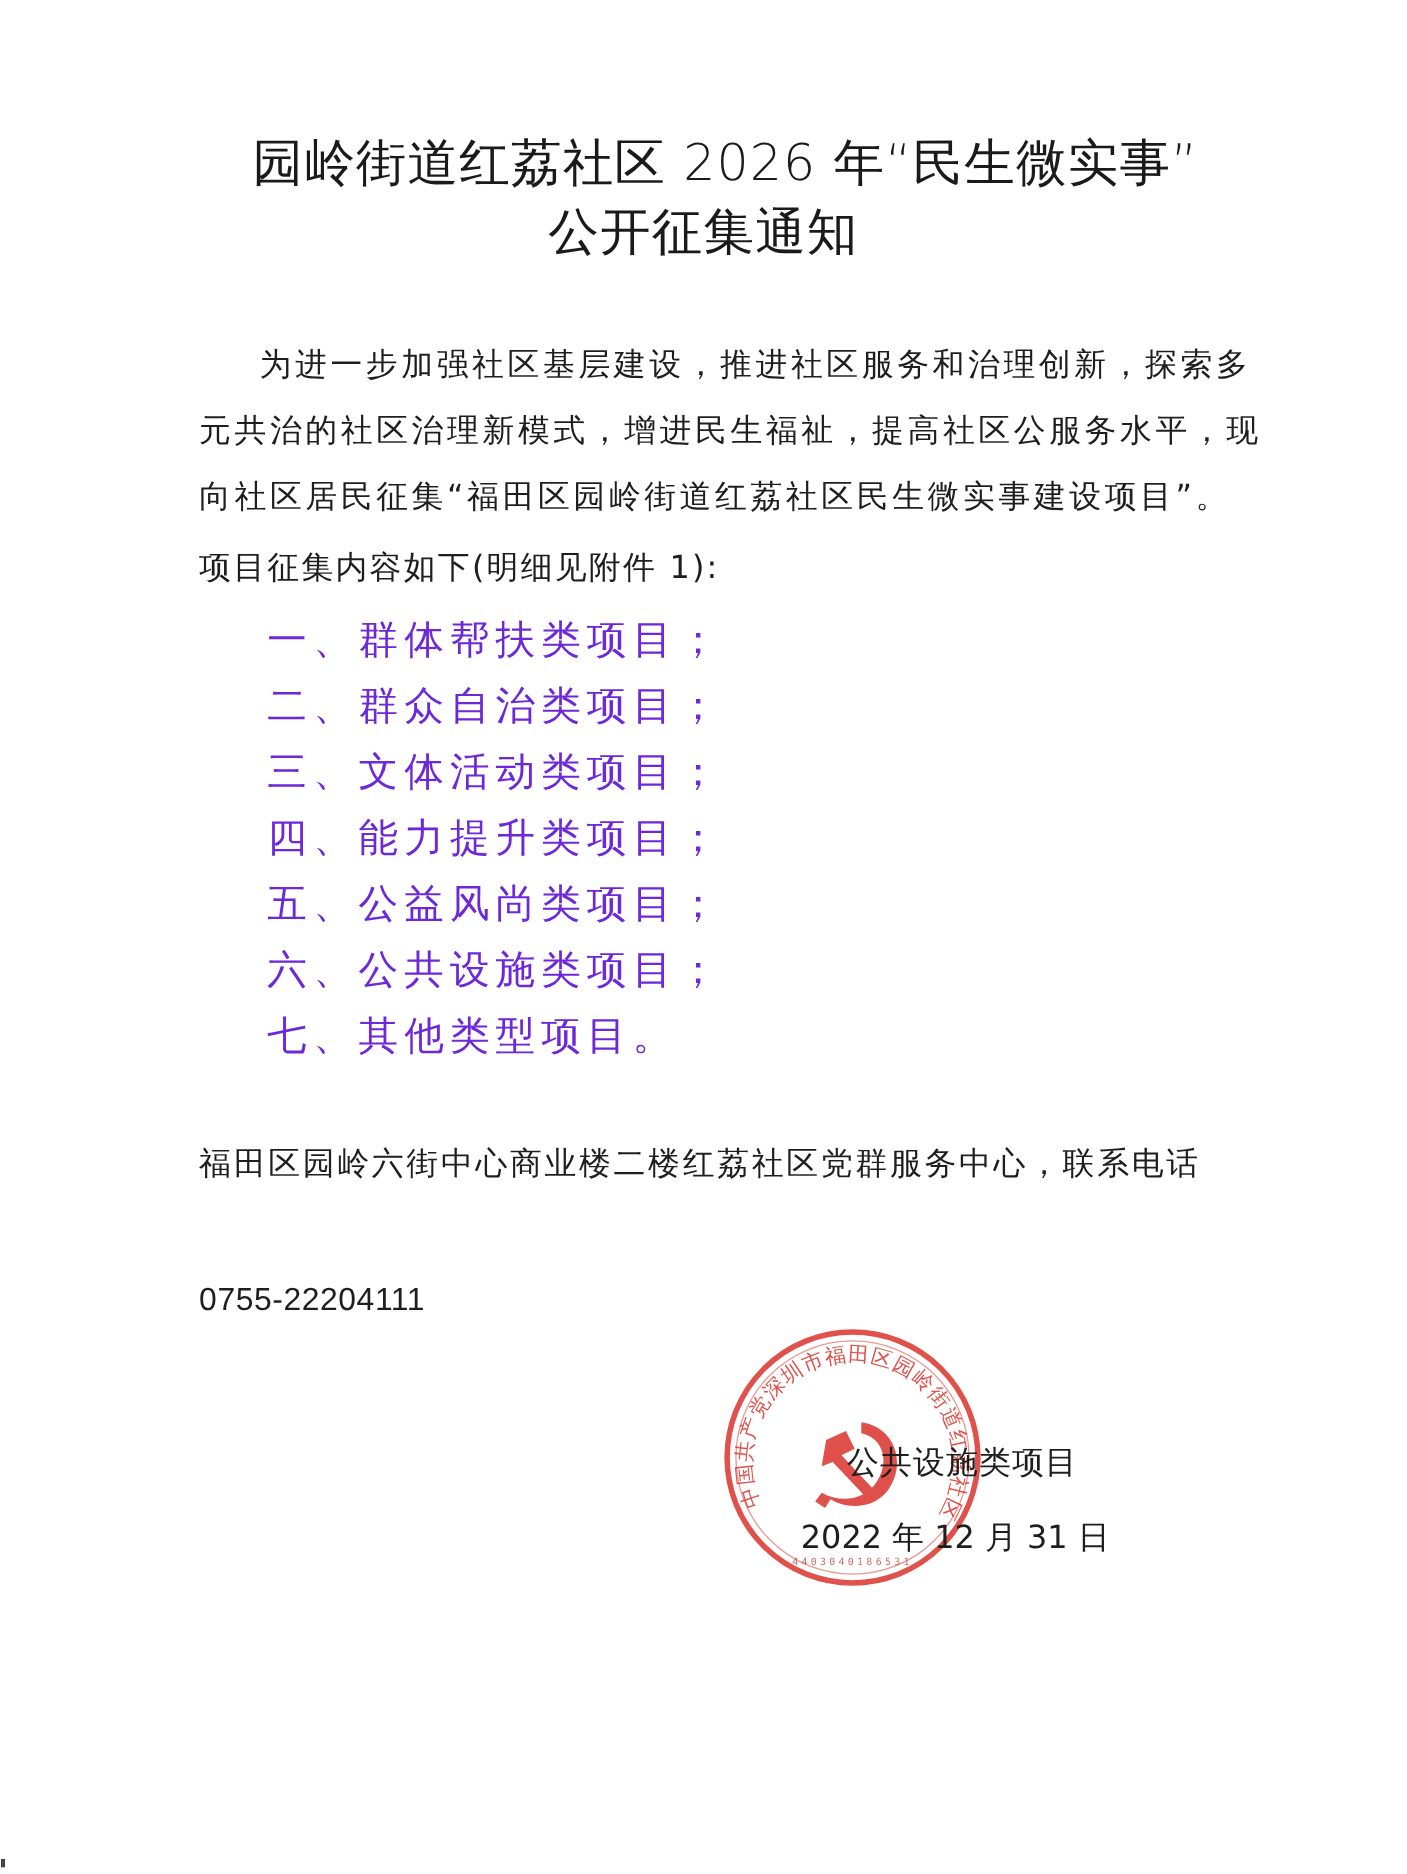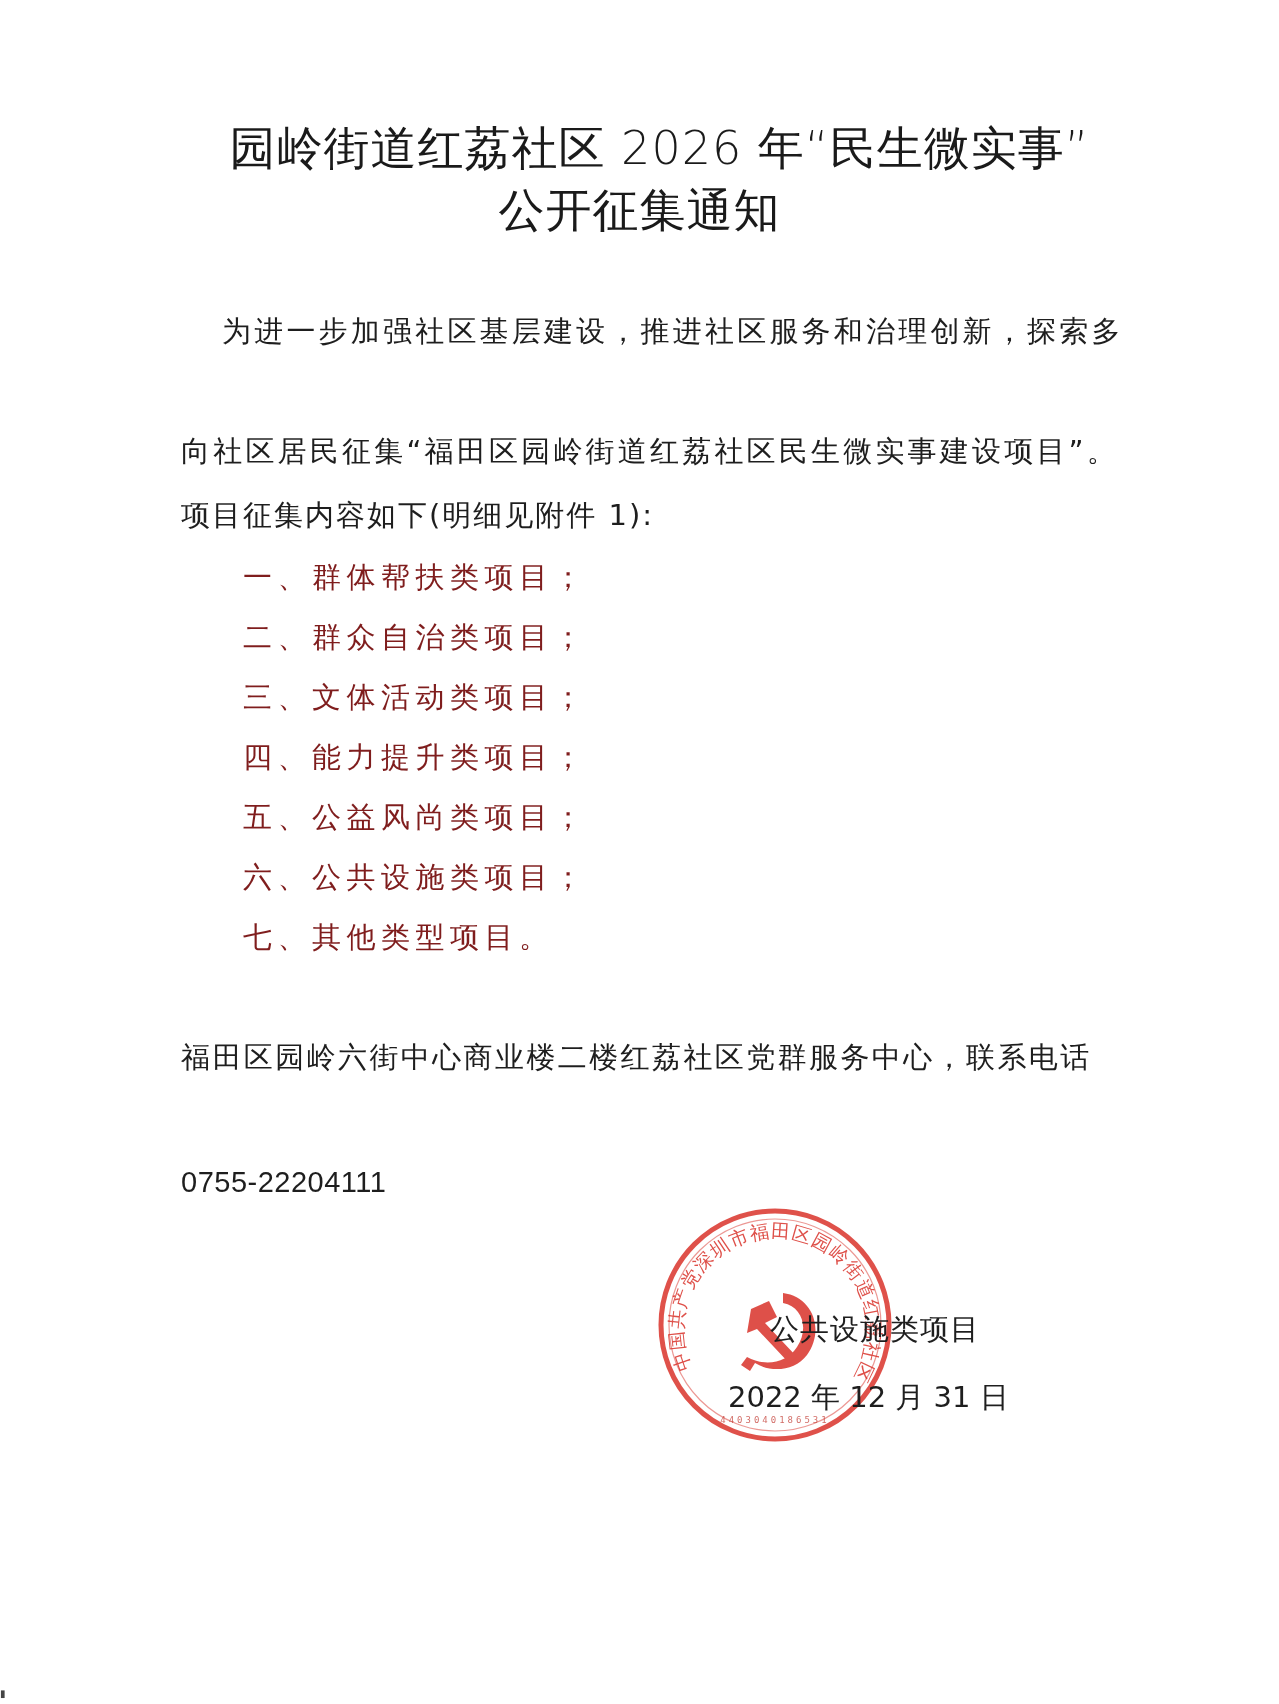--- a/index.html
+++ b/index.html
@@ -32,22 +32,22 @@
     font-family: "DejaVu Sans", "Liberation Sans", sans-serif;
     font-size: 29px;
     color: #1e1e1e;
     white-space: nowrap;
     letter-spacing: 3.2px;
   }
   .list-item {
     position: absolute;
     left: 243px;
     font-family: Liberation Mono, monospace;
-    font-size: 29px;
-    color: #7f1d1d;
+    font-size: 36px;
+    color: #6d28d9;
     white-space: nowrap;
     letter-spacing: 5.5px;
   }
   .phone {
     position: absolute;
     left: 181px;
     top: 1166px;
     font-family: "Liberation Sans", sans-serif;
     font-size: 29px;
     color: #1e1e1e;
@@ -88,21 +88,22 @@
   }
 </style>
 </head>
 <body>
 
 <div class="page">
 
   <div class="title l1">园岭街道红荔社区 2026 年“民生微实事”</div>
   <div class="title l2">公开征集通知</div>
 
-  <div class="para" style="top:312px; left:222px;">为进一步加强社区基层建设，推进社区服务和治理创新，探索多</div>
+  <div class="para" style="top:312px; left:236px;">为进一步加强社区基层建设，推进社区服务和治理创新，探索多</div>
+  <div class="para" style="top:372px;">元共治的社区治理新模式，增进民生福祉，提高社区公服务水平，现</div>
   <div class="para" style="top:432px;">向社区居民征集“福田区园岭街道红荔社区民生微实事建设项目”。</div>
   <div class="para" style="top:496px; letter-spacing:2px;">项目征集内容如下(明细见附件 1):</div>
 
   <div class="list-item" style="top:558px;">一、群体帮扶类项目；</div>
   <div class="list-item" style="top:678px;">三、文体活动类项目；</div>
   <div class="list-item" style="top:618px;">二、群众自治类项目；</div>
   <div class="list-item" style="top:738px;">四、能力提升类项目；</div>
   <div class="list-item" style="top:798px;">五、公益风尚类项目；</div>
   <div class="list-item" style="top:858px;">六、公共设施类项目；</div>
   <div class="list-item" style="top:918px;">七、其他类型项目。</div>

